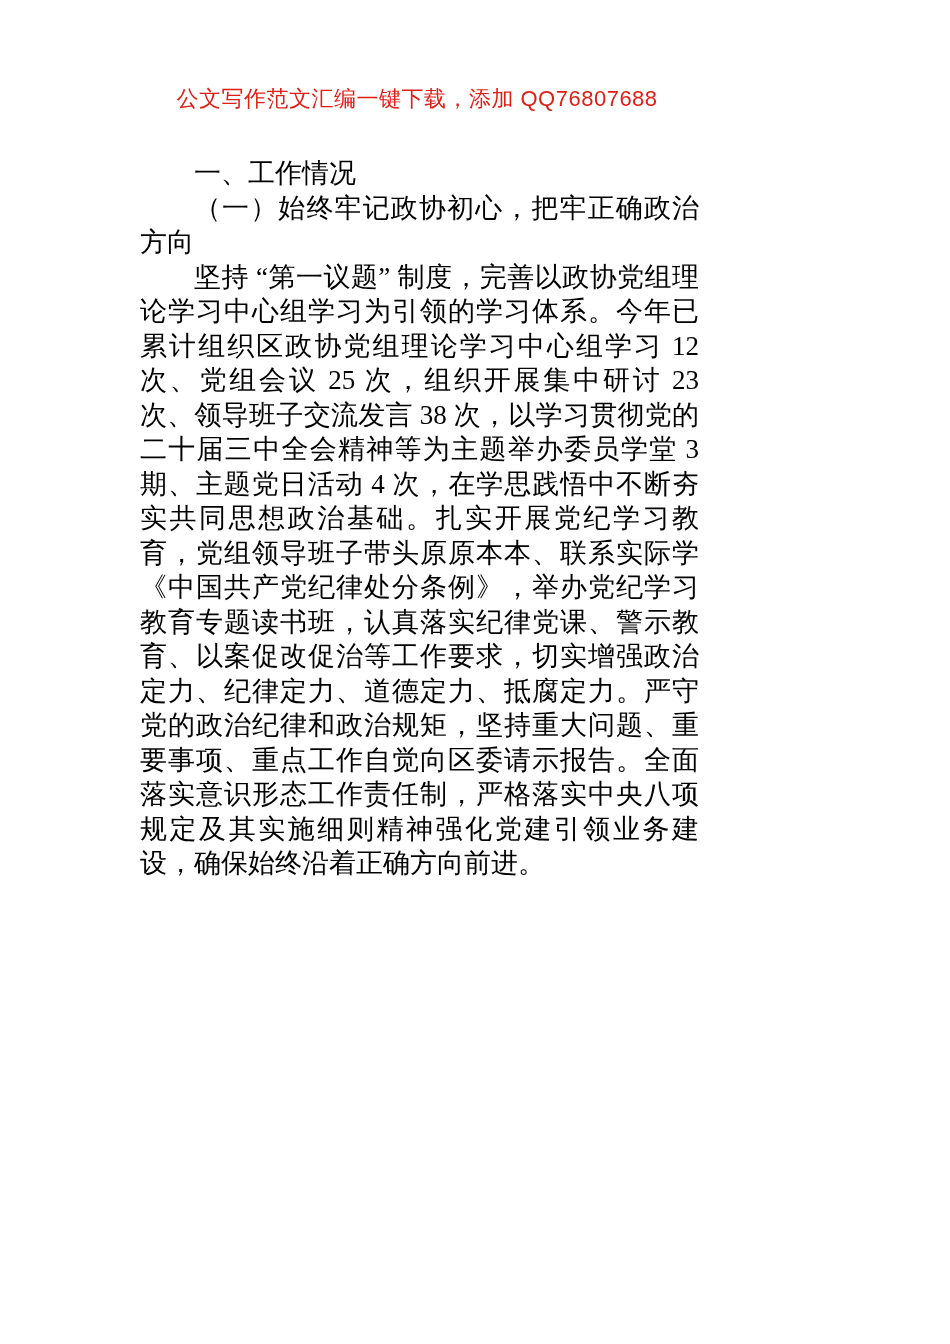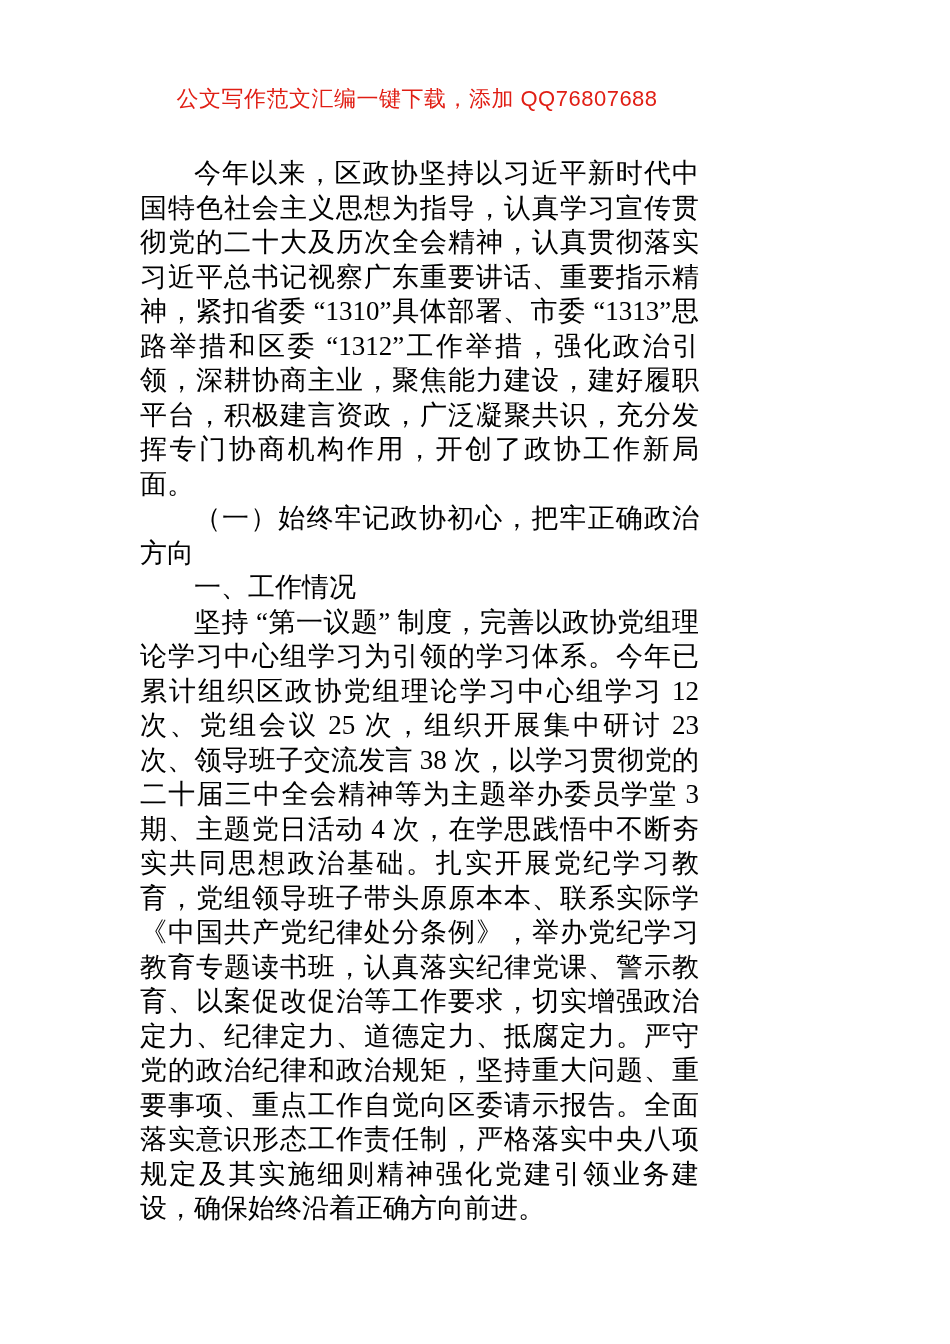--- a/index.html
+++ b/index.html
@@ -48,19 +48,18 @@
 </style>
 </head>
 <body>
 
 <div class="page">
 
   <div class="notice" style="color: rgb(224, 30, 20);">公文写作范文汇编一键下载，添加 QQ76807688</div>
 
 
   <div class="content">
-    <p>今年以来，区政协坚持以习近平新时代中国特色社会主义思想为指导，认真学习宣传贯彻党的二十大及历次全会精神，认真贯彻落实习近平总书记视察广东重要讲话、重要指示精神，紧扣省委 “1310”具体部署、市委 “1313”思路举措和区委 “1312”工作举措，强化政治引领，深耕协商主业，聚焦能力建设，建好履职平台，积极建言资政，广泛凝聚共识，充分发挥专门协商机构作用，开创了政协工作新局面。</p>
+    <p>一、工作情况</p>
     <p>（一）始终牢记政协初心，把牢正确政治方向</p>
-    <p>一、工作情况</p>
     <p>坚持 “第一议题” 制度，完善以政协党组理论学习中心组学习为引领的学习体系。今年已累计组织区政协党组理论学习中心组学习 12 次、党组会议 25 次，组织开展集中研讨 23 次、领导班子交流发言 38 次，以学习贯彻党的二十届三中全会精神等为主题举办委员学堂 3 期、主题党日活动 4 次，在学思践悟中不断夯实共同思想政治基础。扎实开展党纪学习教育，党组领导班子带头原原本本、联系实际学《中国共产党纪律处分条例》，举办党纪学习教育专题读书班，认真落实纪律党课、警示教育、以案促改促治等工作要求，切实增强政治定力、纪律定力、道德定力、抵腐定力。严守党的政治纪律和政治规矩，坚持重大问题、重要事项、重点工作自觉向区委请示报告。全面落实意识形态工作责任制，严格落实中央八项规定及其实施细则精神强化党建引领业务建设，确保始终沿着正确方向前进。</p>
   </div>
 
 </div>
 
 </body></html>

